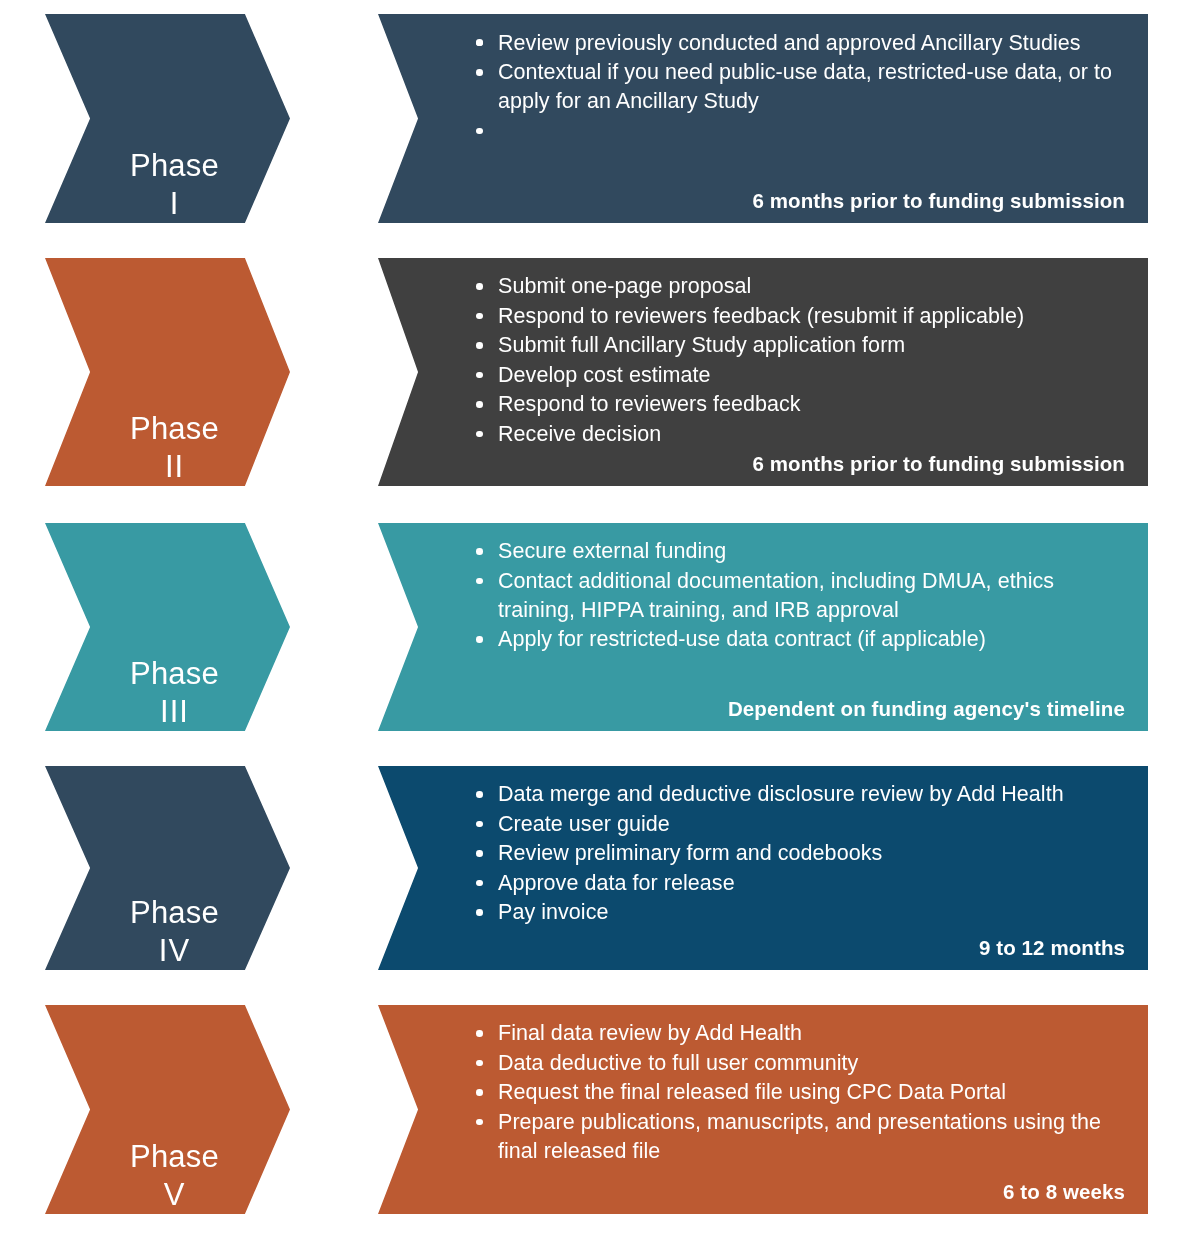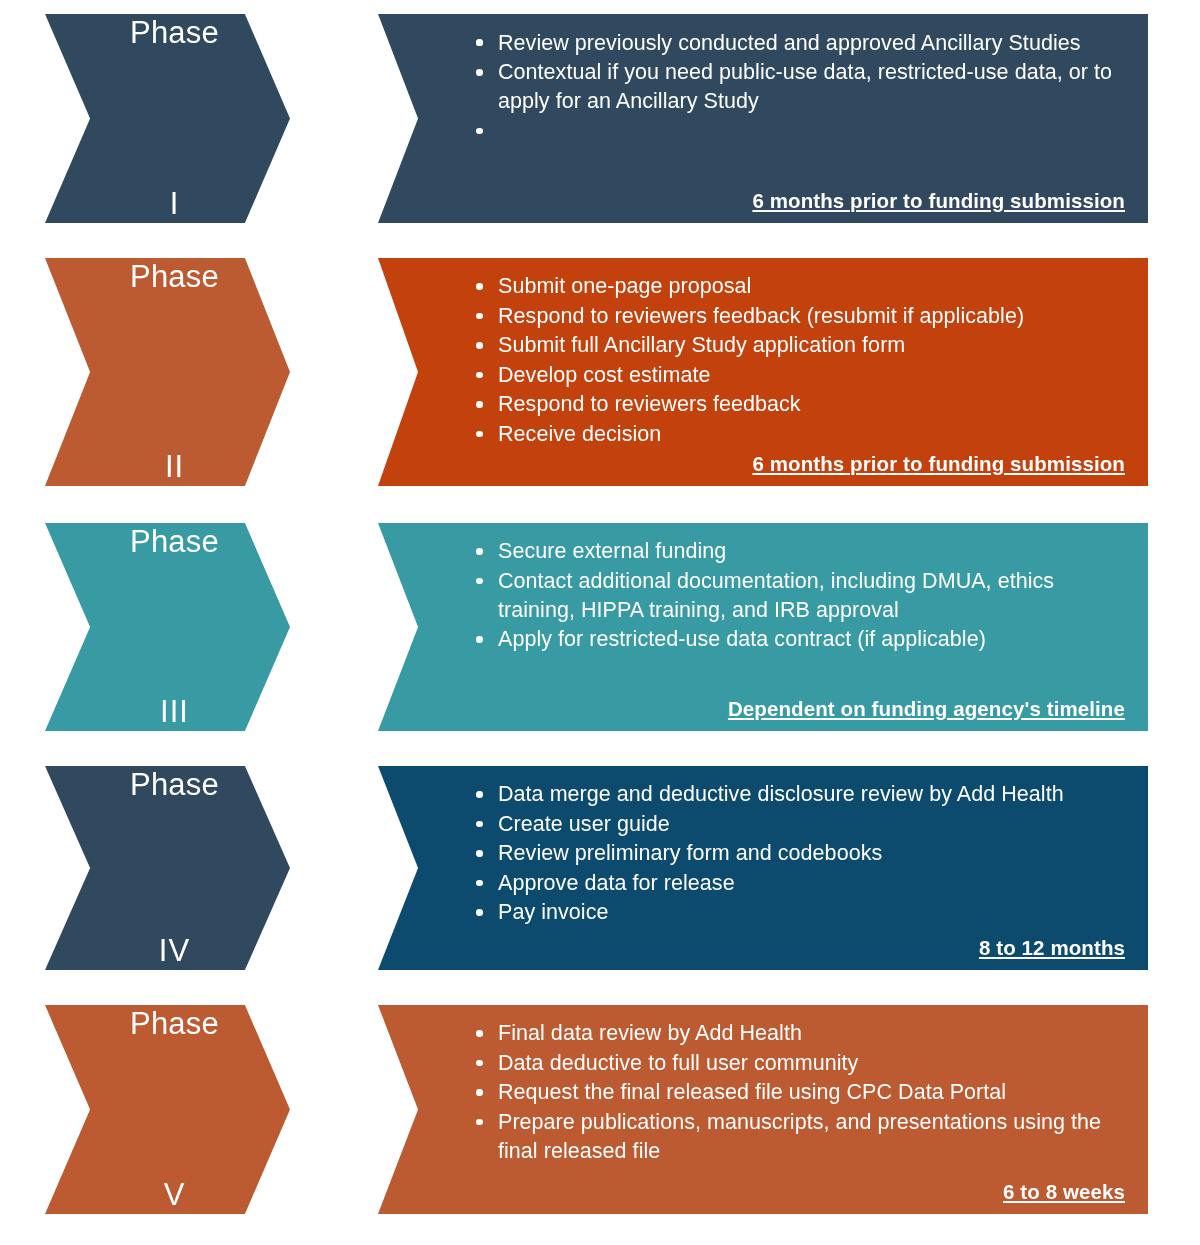--- a/index.html
+++ b/index.html
@@ -33,21 +33,21 @@
     position: absolute;
     left: 45px;
     top: 0;
     width: 245px;
     height: 100%;
     -webkit-clip-path: polygon(0% 0%, 81.6% 0%, 100% 50%, 81.6% 100%, 0% 100%, 18.4% 50%);
     clip-path: polygon(0% 0%, 81.6% 0%, 100% 50%, 81.6% 100%, 0% 100%, 18.4% 50%);
     display: flex;
     flex-direction: column;
     align-items: center;
-    justify-content: space-between;
+    justify-content: flex-end;
     box-sizing: border-box;
     padding-left: 44px;
     padding-right: 30px;
   }
   .chevron-label {
     color: #ffffff;
     font-size: 31px;
     font-weight: 400;
     line-height: 1.22;
     text-align: center;
@@ -106,21 +106,20 @@
 
   .timing {
     color: #ffffff;
     font-size: 20.5px;
     font-weight: bold;
     text-align: right;
     margin-top: auto;
     padding-right: 1px;
     letter-spacing: 0.1px;
     white-space: nowrap;
-    text-decoration: underline;
   }
 </style>
 </head>
 <body>
 
 <div class="diagram">
     <div class="phase-row" style="top: 14px; height: 209px;">
       <div class="chevron" style="background: rgb(49, 73, 94);">
         <div class="chevron-label">Phase</div>
         <div class="chevron-numeral">I</div>
@@ -133,21 +132,21 @@
           <li><span class="bullet-dot"></span></li>
         </ul>
         <div class="timing">6 months prior to funding submission</div>
       </div>
     </div>
     <div class="phase-row" style="top: 258px; height: 228px;">
       <div class="chevron" style="background: rgb(188, 90, 50);">
         <div class="chevron-label">Phase</div>
         <div class="chevron-numeral">II</div>
       </div>
-      <div class="content-bar" style="background: #c2410c;">
+      <div class="content-bar" style="background: #404040;">
         <ul class="task-list">
           <li><span class="bullet-dot"></span><span>Submit one-page proposal</span></li>
           <li><span class="bullet-dot"></span><span>Respond to reviewers feedback (resubmit if applicable)</span></li>
           <li><span class="bullet-dot"></span><span>Submit full Ancillary Study application form</span></li>
           <li><span class="bullet-dot"></span><span>Develop cost estimate</span></li>
           <li><span class="bullet-dot"></span><span>Respond to reviewers feedback</span></li>
           <li><span class="bullet-dot"></span><span>Receive decision</span></li>
         </ul>
         <div class="timing">6 months prior to funding submission</div>
       </div>
@@ -172,21 +171,21 @@
         <div class="chevron-numeral">IV</div>
       </div>
       <div class="content-bar" style="background: #0c4a6e;">
         <ul class="task-list">
           <li><span class="bullet-dot"></span><span>Data merge and deductive disclosure review by Add Health</span></li>
           <li><span class="bullet-dot"></span><span>Create user guide</span></li>
           <li><span class="bullet-dot"></span><span>Review preliminary form and codebooks</span></li>
           <li><span class="bullet-dot"></span><span>Approve data for release</span></li>
           <li><span class="bullet-dot"></span><span>Pay invoice</span></li>
         </ul>
-        <div class="timing">8 to 12 months</div>
+        <div class="timing">9 to 12 months</div>
       </div>
     </div>
     <div class="phase-row" style="top: 1005px; height: 209px;">
       <div class="chevron" style="background: rgb(188, 90, 50);">
         <div class="chevron-label">Phase</div>
         <div class="chevron-numeral">V</div>
       </div>
       <div class="content-bar" style="background: rgb(188, 90, 50);">
         <ul class="task-list">
           <li><span class="bullet-dot"></span><span>Final data review by Add Health</span></li>

